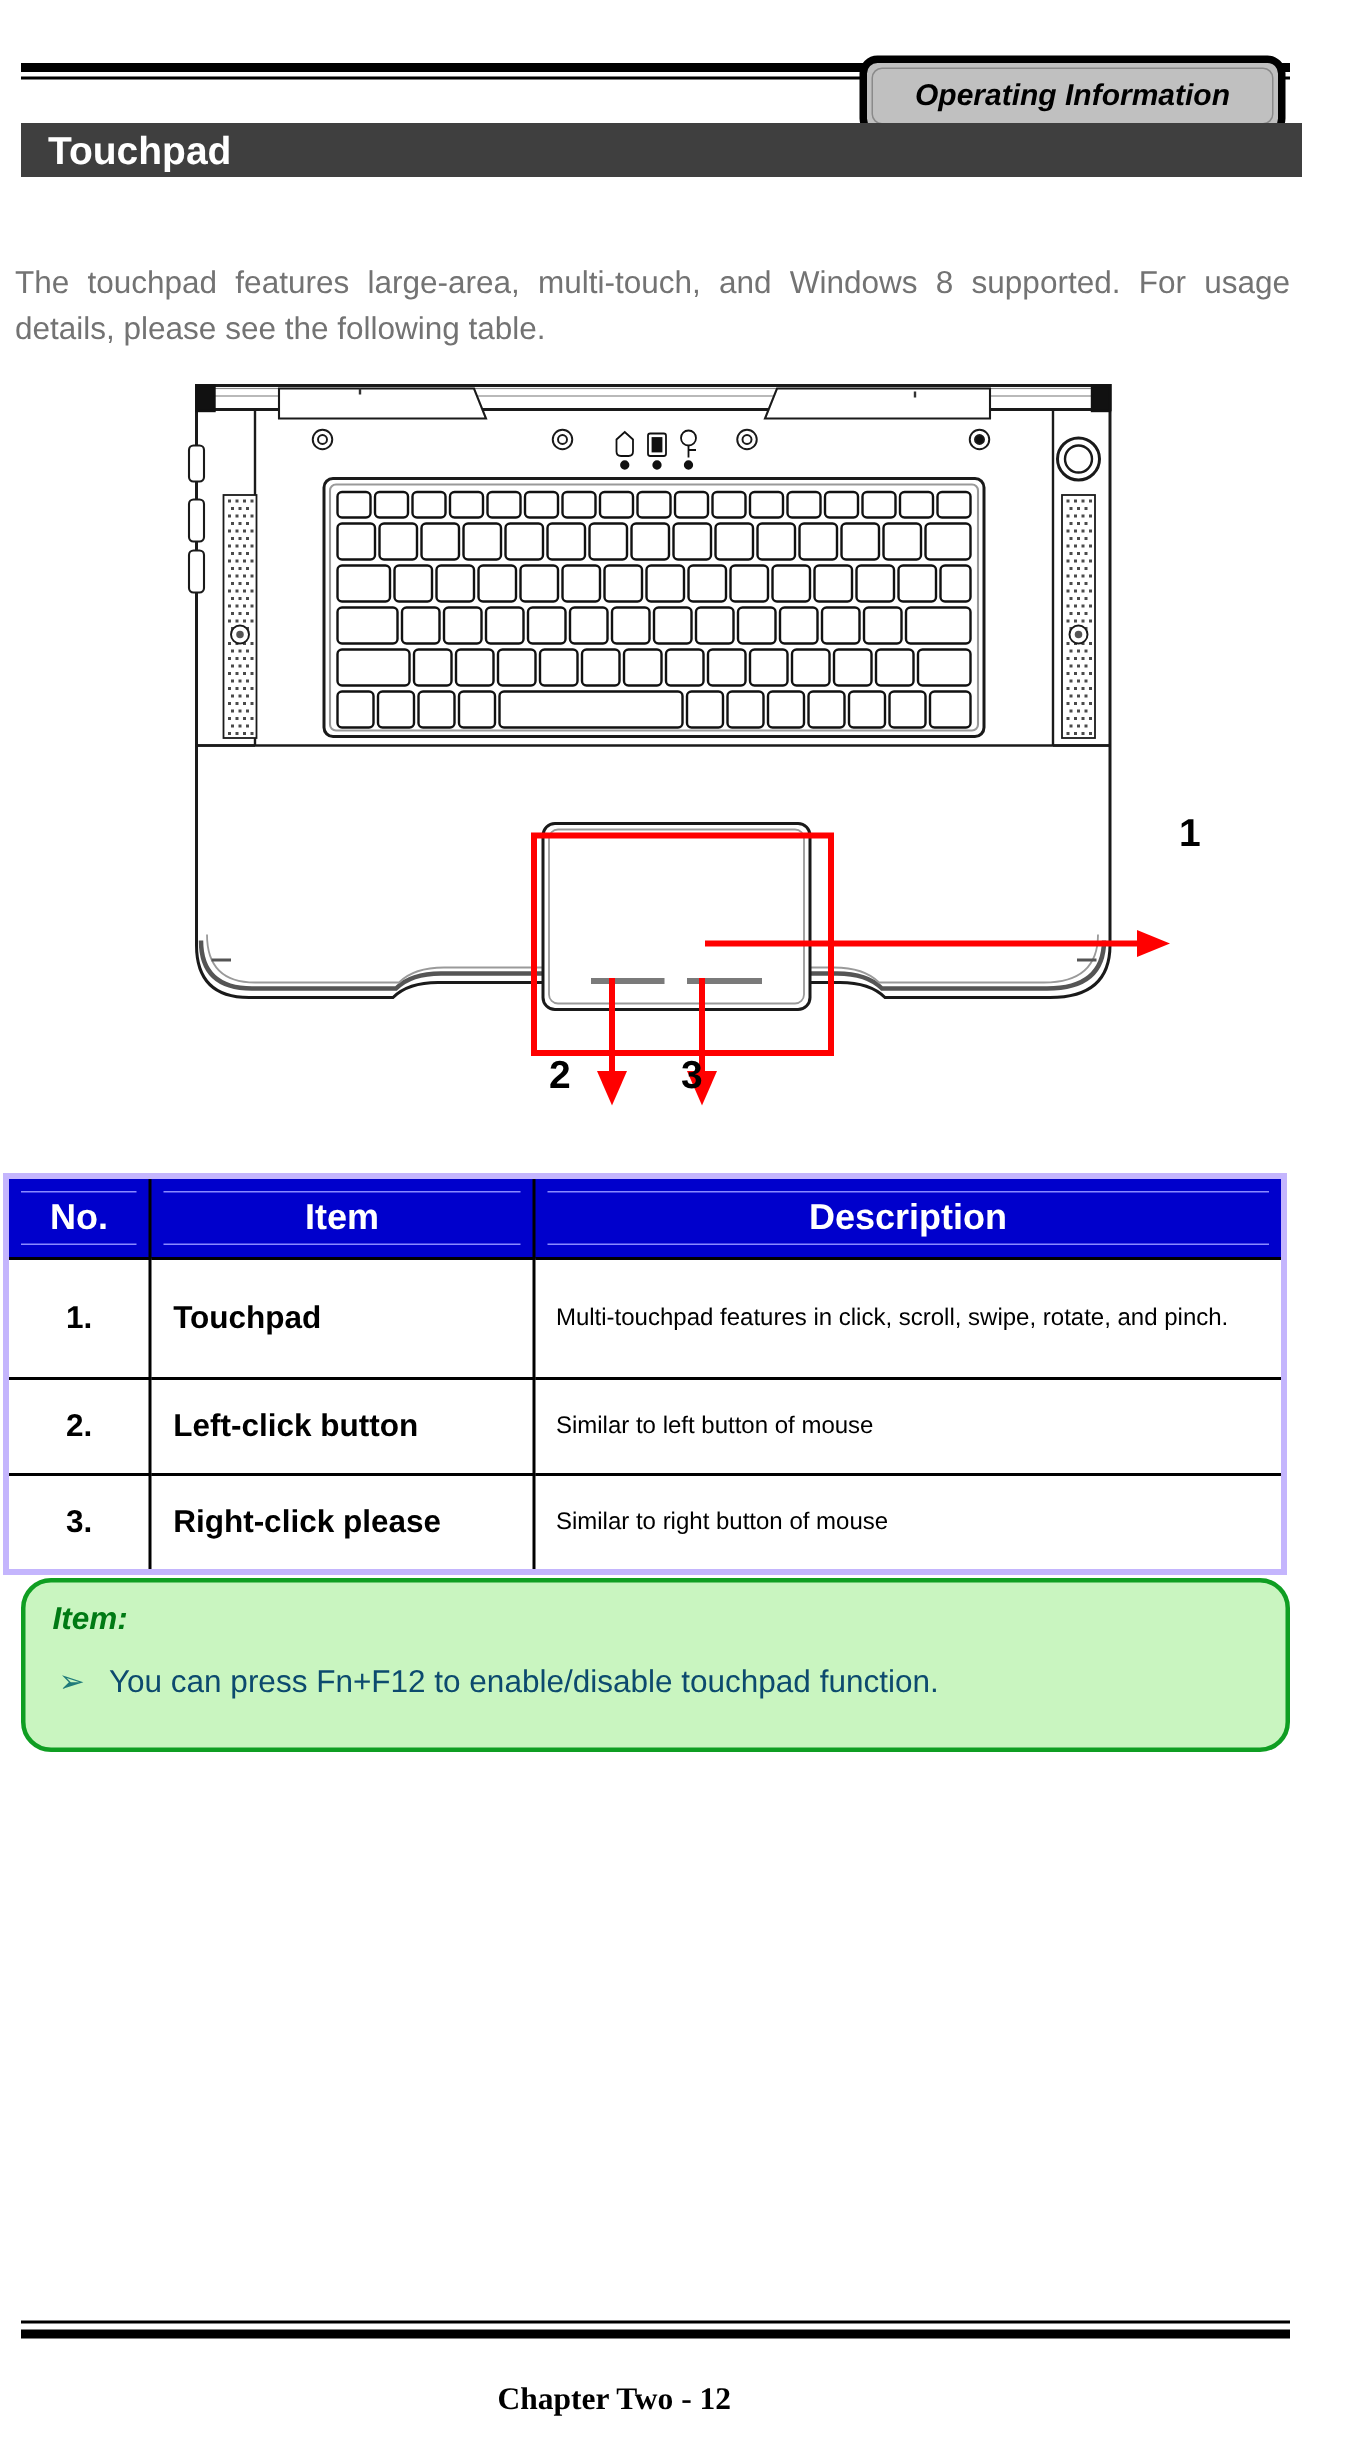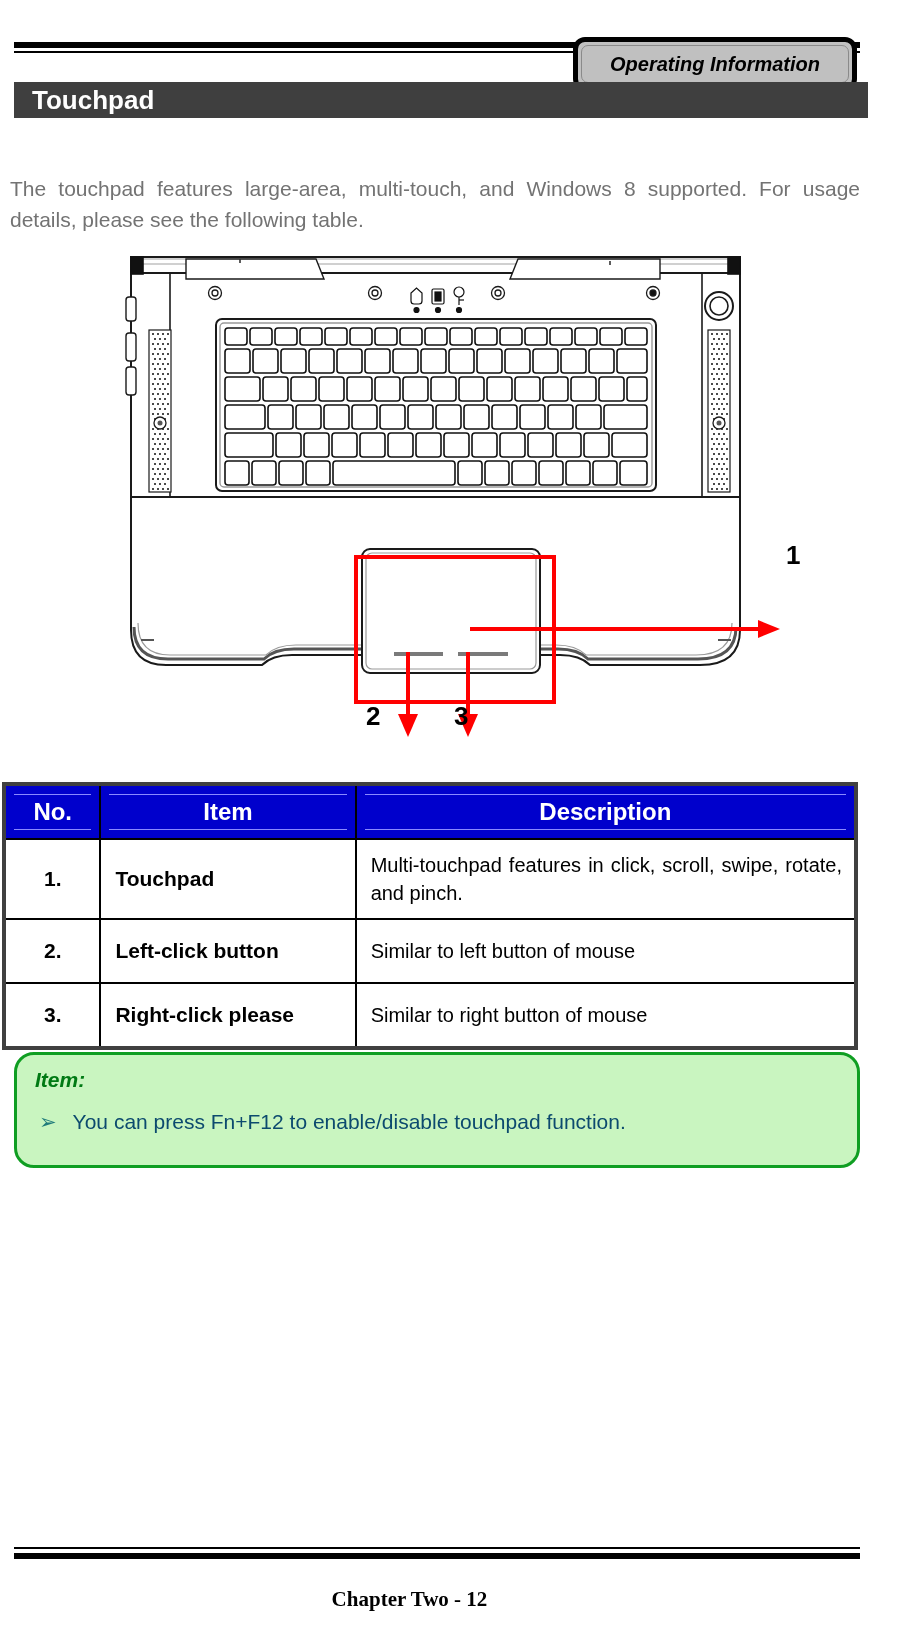--- a/index.html
+++ b/index.html
@@ -117,21 +117,21 @@
   .callout-2 { left: 366px; top: 456px; }
   .callout-3 { left: 454px; top: 456px; }
 
   
   .spec-table {
     position: absolute;
     left: 2px;
     top: 782px;
     width: 856px;
     border-collapse: collapse;
-    border: 4px solid #404040;
+    border: 4px solid #c4b5fd;
     table-layout: fixed;
   }
   .spec-table col.c-no   { width: 96px; }
   .spec-table col.c-item { width: 254px; }
   .spec-table col.c-desc { width: 498px; }
 
   .spec-table th {
     background: #0000cc;
     color: #ffffff;
     font-size: 24px;
@@ -144,21 +144,21 @@
   .th-inner {
     border-top: 1px solid #8a8aff;
     border-bottom: 1px solid #8a8aff;
     margin: 5px 8px;
     padding: 4px 0;
     line-height: 1.1;
   }
   .spec-table td {
     border: 2px solid #000000;
     padding: 7px 10px;
-    font-size: 20px;
+    font-size: 16px;
     vertical-align: middle;
     line-height: 28px;
   }
   td.cell-no {
     text-align: center;
     font-weight: bold;
     font-size: 21px;
   }
   td.cell-item {
     font-weight: bold;

